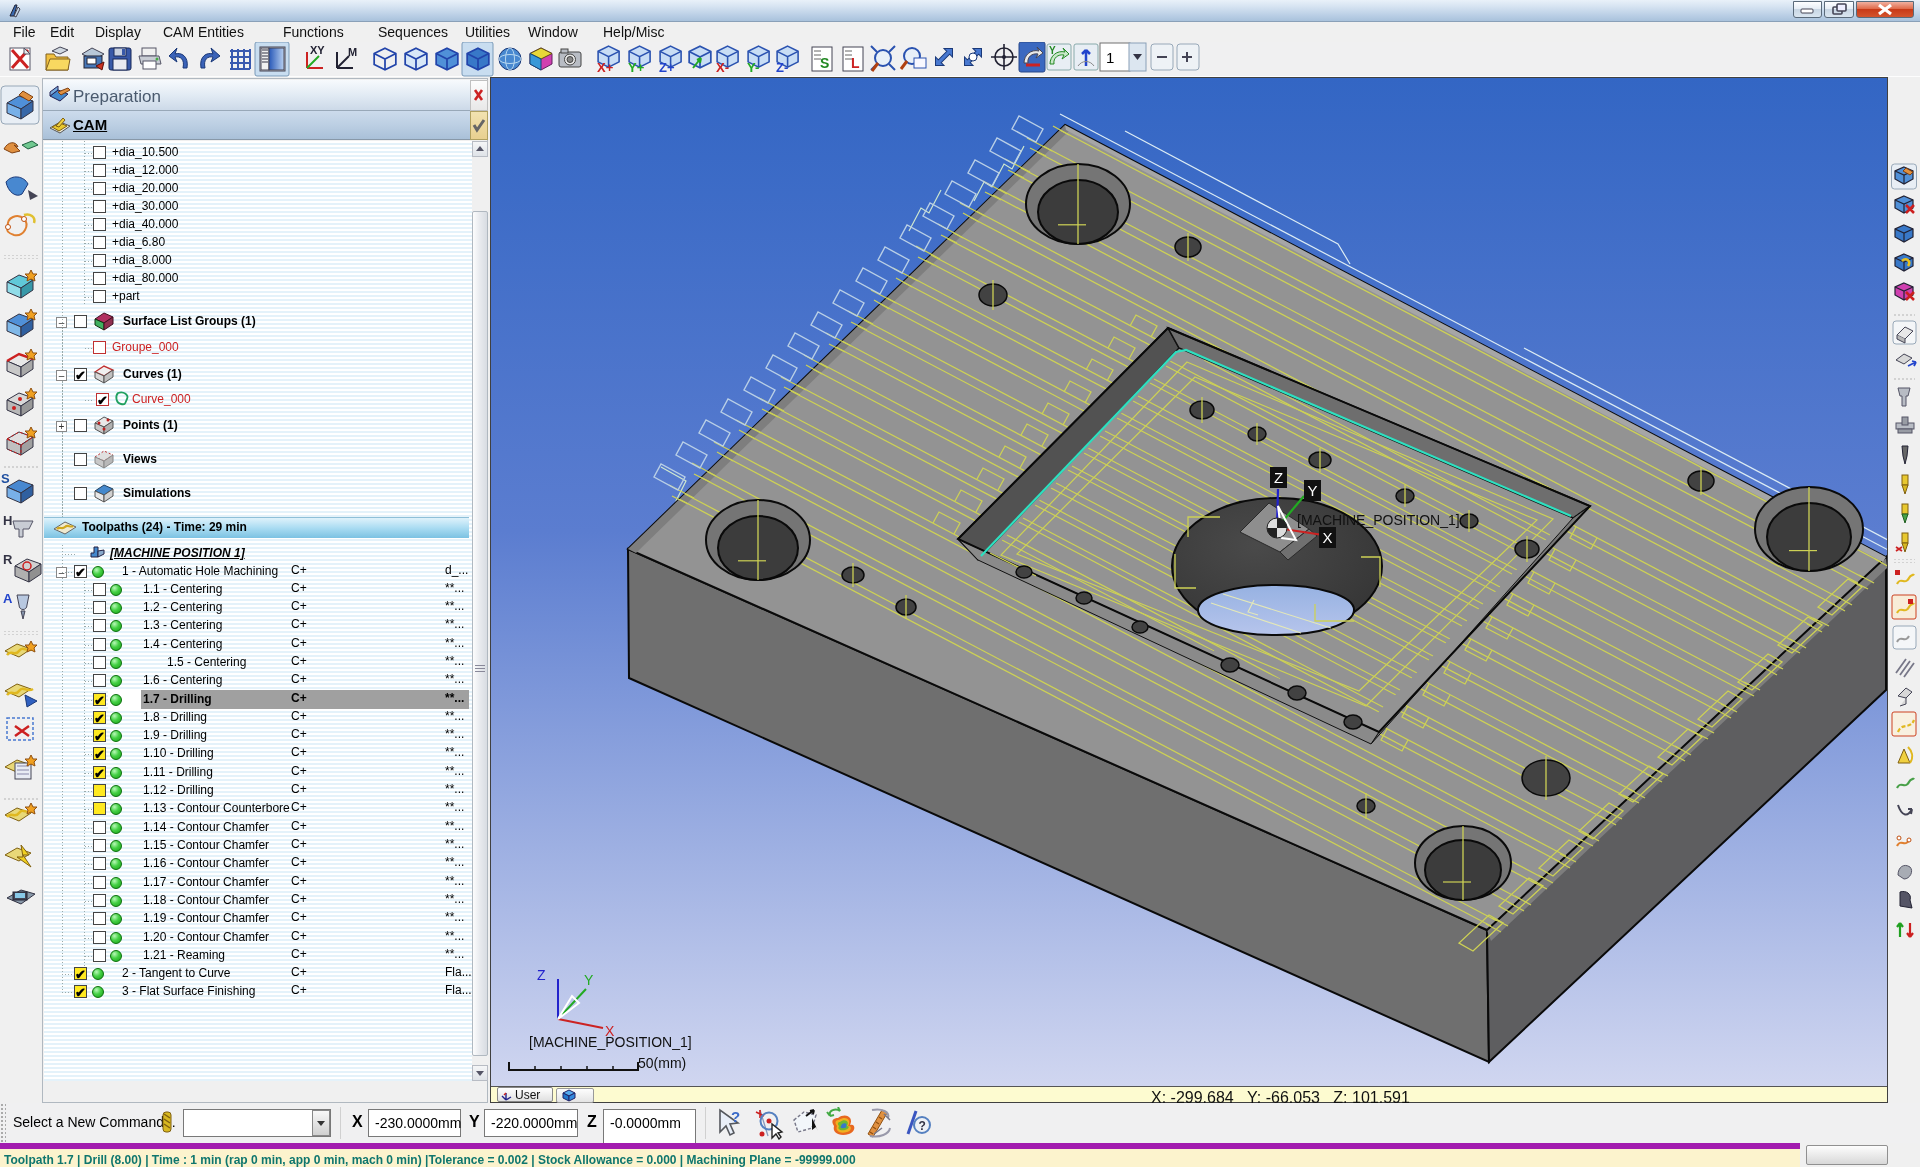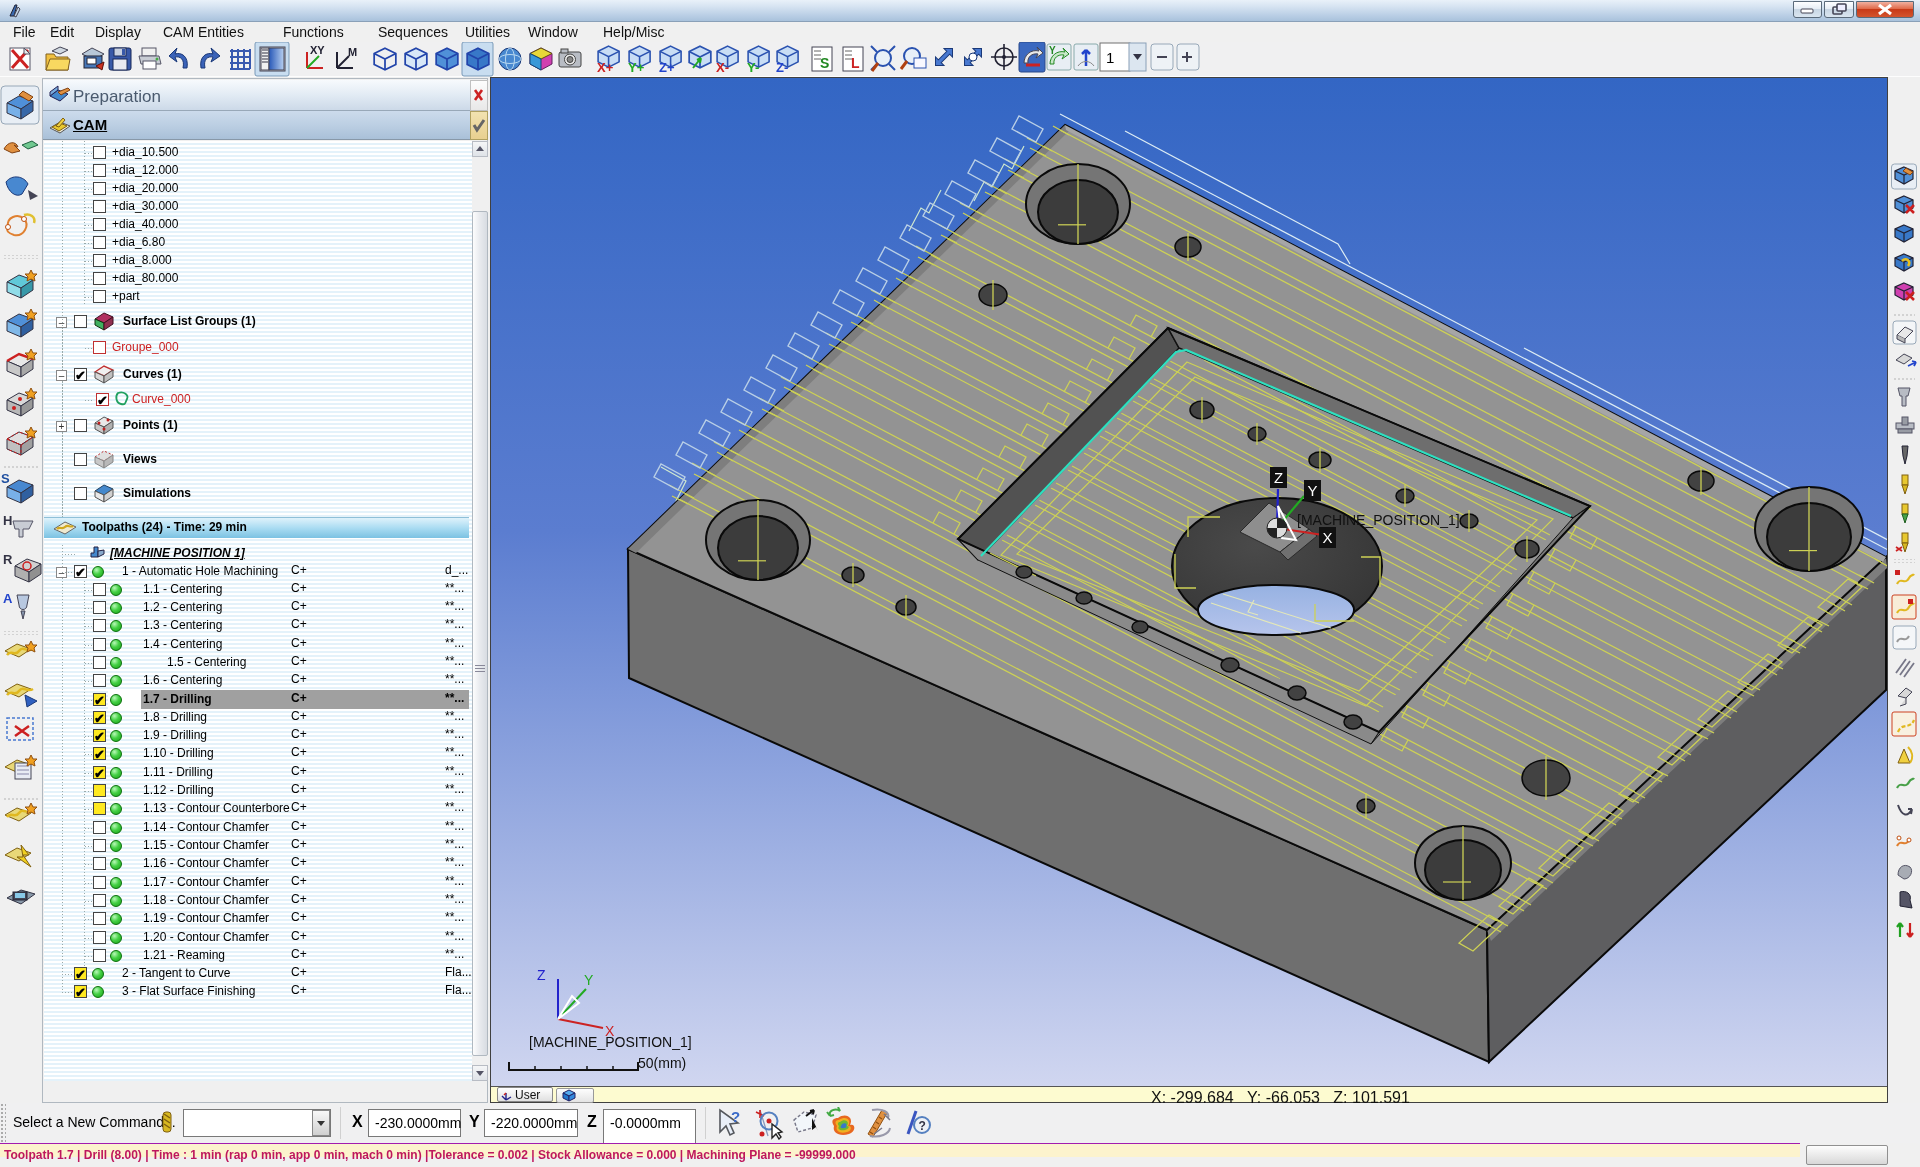--- a/index.html
+++ b/index.html
@@ -41,21 +41,21 @@
 .vdot{position:absolute;width:1px;background-image:linear-gradient(180deg,#9aa 1px,transparent 1px);background-size:1px 3px}
 .hdot{position:absolute;height:1px;background-image:linear-gradient(90deg,#9aa 1px,transparent 1px);background-size:3px 1px}
 
 #viewport{left:490px;top:77px;width:1398px;height:1026px;background:#ccd3ef;border:1px solid #404040}
 #vpcoord{left:0px;top:1008px;width:1396px;height:16px;background:#fdfbd0;border-top:1px solid #555;font-size:13px;color:#111}
 
 #cmdbar{left:0;top:1103px;width:1920px;height:40px;background:#f0f0f1;font-size:14px;color:#000}
 .field{position:absolute;top:7px;height:26px;background:#fff;border:1px solid #787878;font-size:14px;padding:5px 6px;color:#000}
 
 #statusbar{left:0;top:1143px;width:1920px;height:24px;background:#f0f0f0}
-#statusyellow{left:0;top:0;width:1800px;height:14px;background:#fcf3cd;border-top:1px solid #a21caf;font-size:12px;font-weight:bold;color:#be185d}
+#statusyellow{left:0;top:0;width:1800px;height:24px;background:#fcf3cd;border-top:6px solid #a21caf;font-size:12px;font-weight:bold;color:#0f766e}
 .sbtn{position:absolute;top:2px;left:1806px;width:82px;height:20px;background:linear-gradient(180deg,#fdfdfd,#d8d8d8);border:1px solid #909090;border-radius:2px}
 </style></head>
 <body>
 <div id="titlebar" class="abs">
   <svg class="abs" style="left:6px;top:2px" width="18" height="18" viewBox="0 0 18 18">
       <path d="M4 14 L9 3 L11 3 L8 14 Z" fill="#3a6ab0" stroke="#223"></path>
       <path d="M8 14 L12 5 L14 7 L10 15 Z" fill="#c8d8e8" stroke="#445"></path>
     </svg>
   <div id="winbtns" class="abs">
     <div class="wbtn abs" style="right:94px;width:29px"><svg width="27" height="15">

